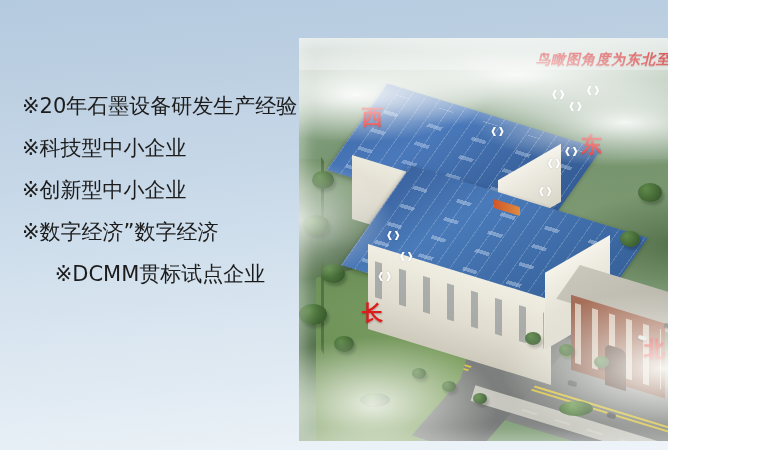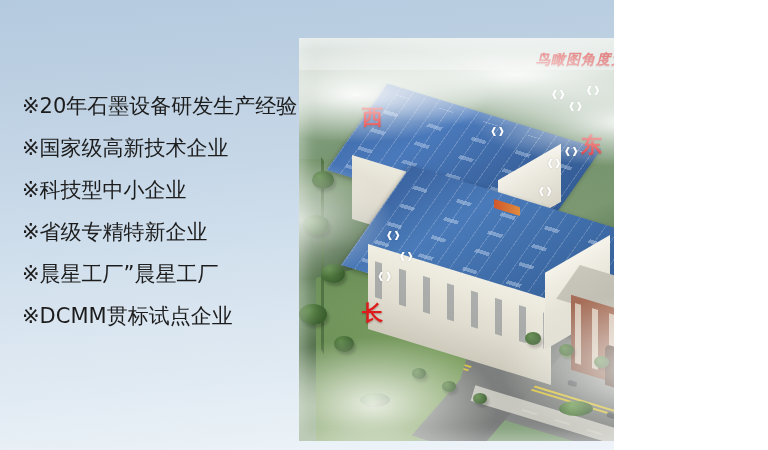--- a/index.html
+++ b/index.html
@@ -10,21 +10,21 @@
   body {
     width: 768px;
     height: 450px;
     overflow: hidden;
     font-family: "Liberation Sans", "DejaVu Sans", sans-serif;
   }
 
   
   .slide {
     position: relative;
-    width: 614px;
+    width: 668px;
     height: 450px;
     background: linear-gradient(175deg,
                 #b4cadf 0%,
                 #bdd0e2 18%,
                 #c7d8e8 38%,
                 #d4e2ee 58%,
                 #dfe9f2 76%,
                 #e8f0f6 90%,
                 #eef4f9 100%);
     overflow: hidden;
@@ -40,21 +40,21 @@
   .bullet-line {
     font-size: 21px;
     line-height: 1;
     color: #1c1c1c;
     letter-spacing: 0px;
     margin-bottom: 21px;
     white-space: nowrap;
     font-family: "DejaVu Sans", "Liberation Sans", sans-serif;
     font-weight: 500;
   }
-  .bullet-line:last-child { margin-bottom: 0; }
+  .bullet-line:last-child { margin-bottom: 0; text-align: center; }
 
   
   .photo-frame {
     position: absolute;
     left: 299px;
     top: 38px;
     width: 434px;
     height: 403px;
     overflow: hidden;
     background: #cfd9cd;
@@ -359,24 +359,23 @@
     pointer-events: none;
   }
 </style>
 </head>
 <body>
 
 <div class="slide">
 
   <div class="bullet-list">
     <div class="bullet-line">※20年石墨设备研发生产经验</div>
-    <div class="bullet-line">※国家级高新技术企业</div>
     <div class="bullet-line">※科技型中小企业</div>
-    <div class="bullet-line">※省级专精特新企业</div>
-    <div class="bullet-line">※晨星工厂”晨星工厂</div>
+    <div class="bullet-line">※创新型中小企业</div>
+    <div class="bullet-line">※数字经济”数字经济</div>
     <div class="bullet-line">※DCMM贯标试点企业</div>
   </div>
 
   <div class="photo-frame">
 
     <div class="sky"></div>
     <div class="far-land"></div>
     <div class="near-land"></div>
     <div class="lawn"></div>
 

